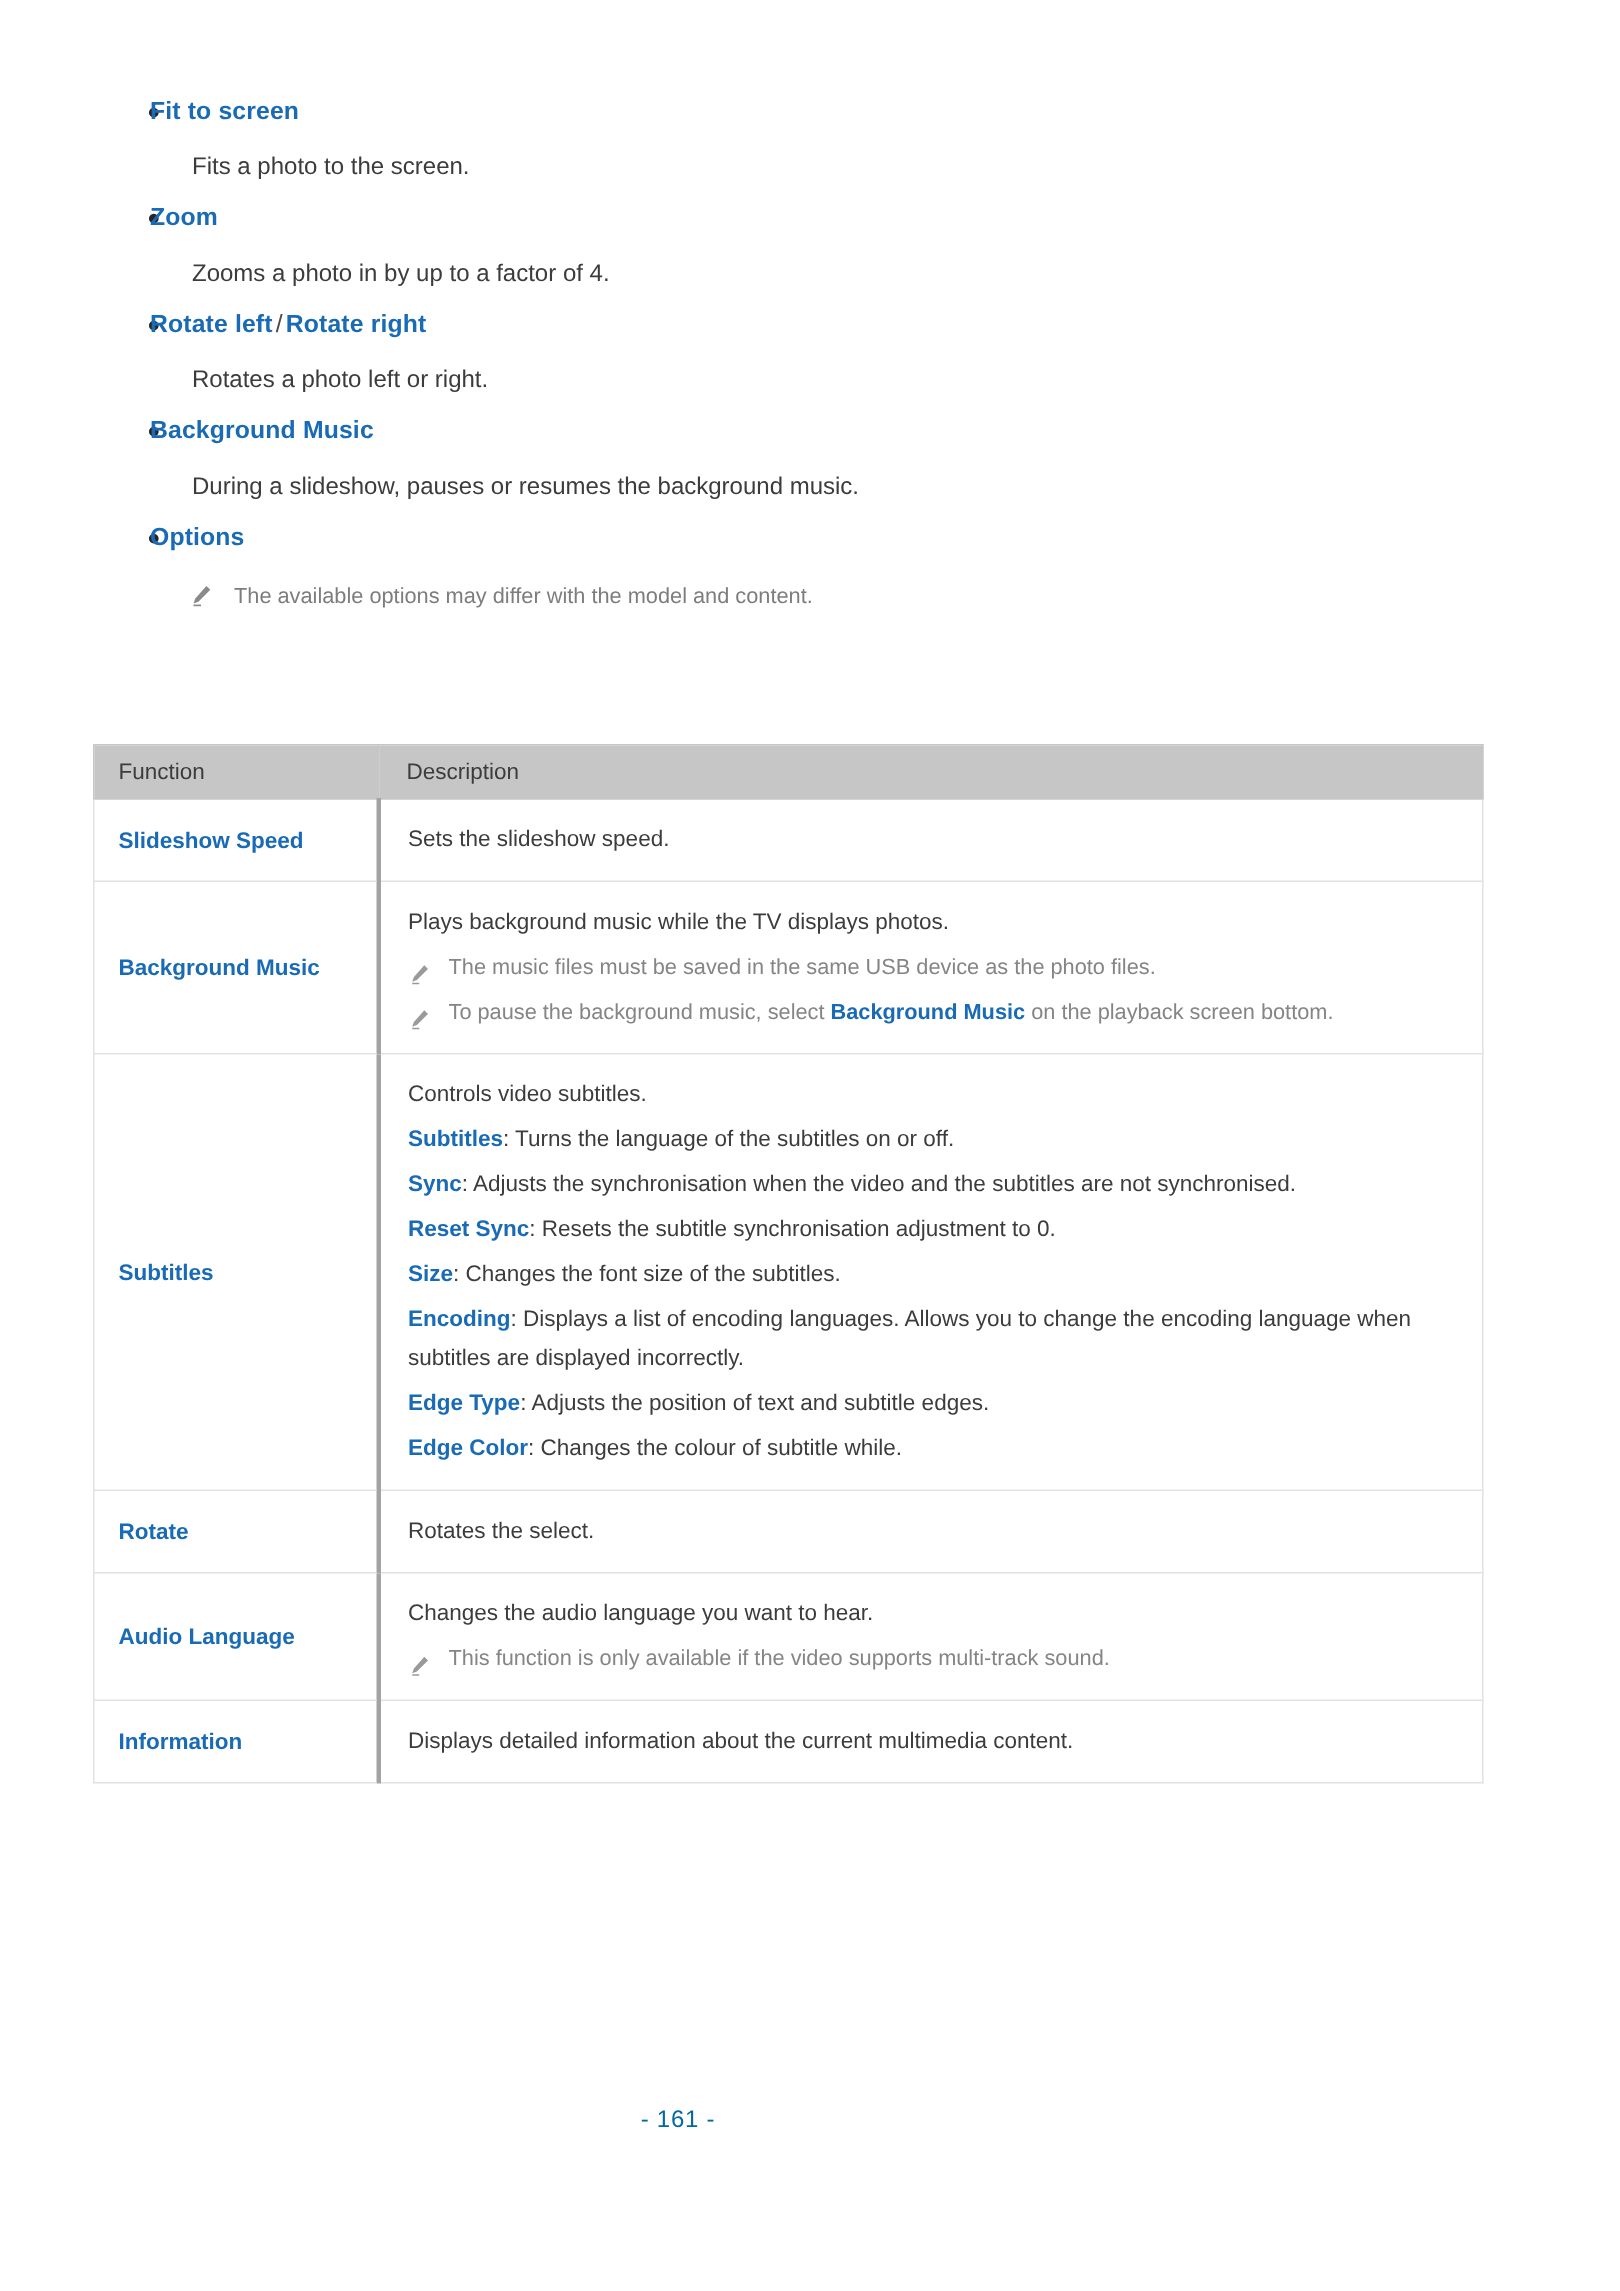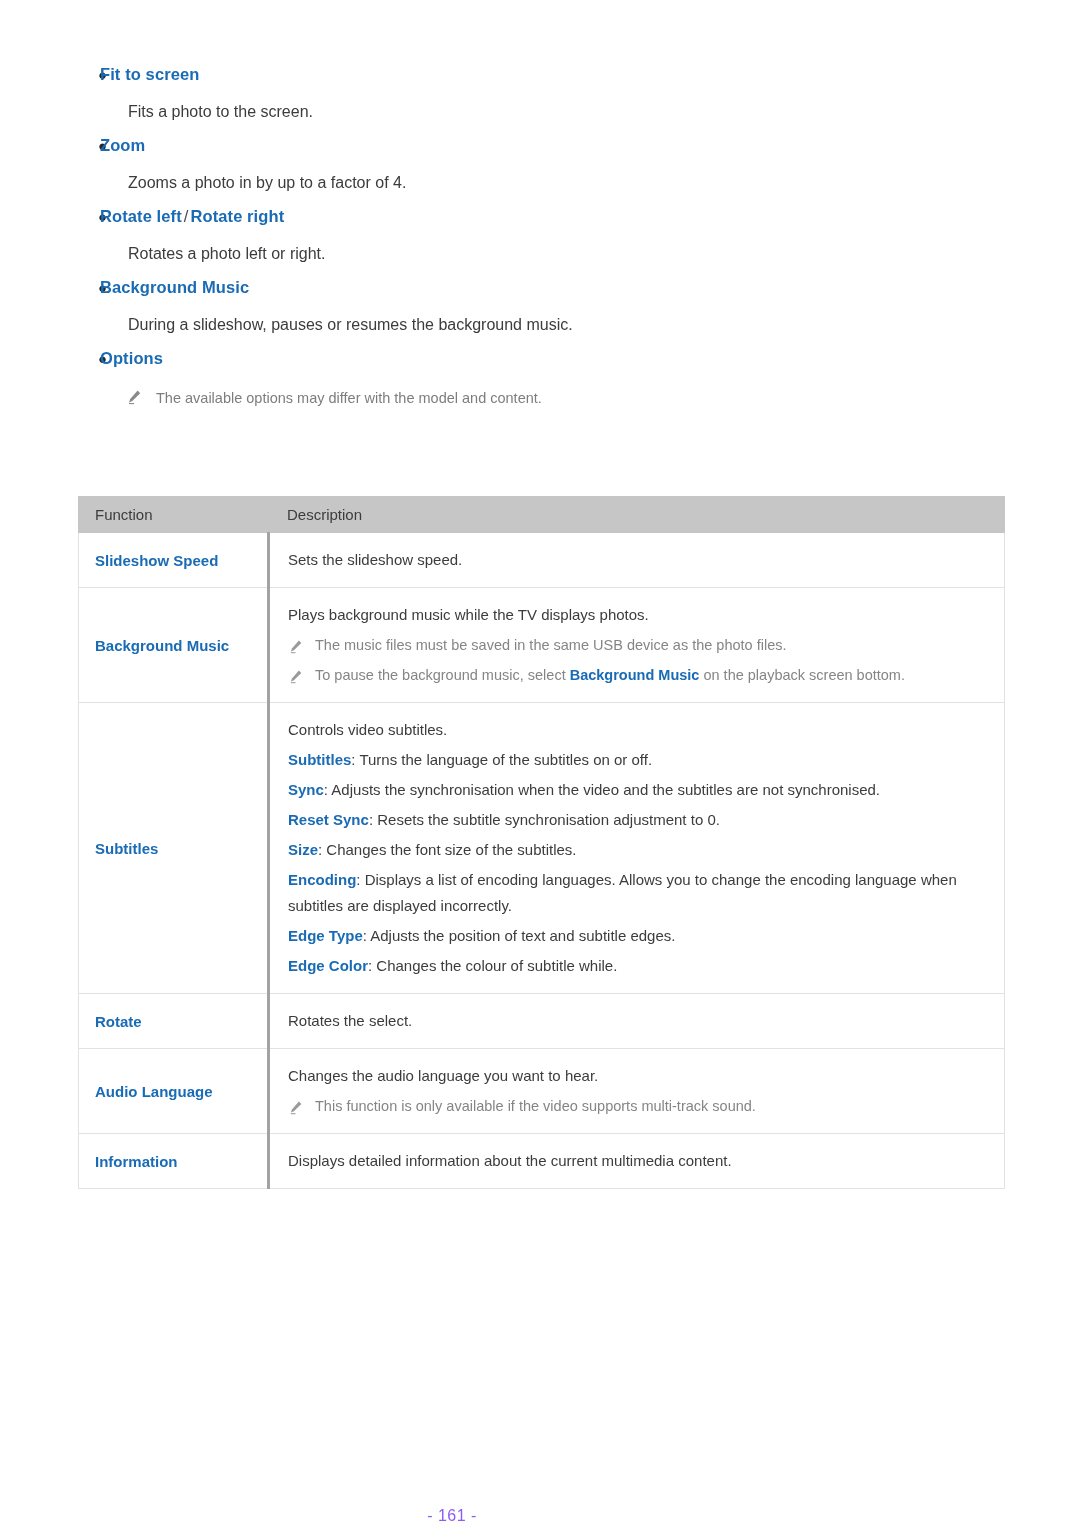--- a/index.html
+++ b/index.html
@@ -76,21 +76,21 @@
     line-height: 22px;
   }
   .note-line .pencil { margin-right: 14px; flex: 0 0 auto; padding-top: 2px;}
   .note-text { padding-top: 0px; text-align: right; }
 
   .pencil svg { display: block; }
 
   
   .tbl {
     position: absolute;
-    left: 78px;
+    left: 62px;
     top: 496px;
     width: 926px;
     border-collapse: collapse;
     table-layout: fixed;
     font-size: 15px;
     border-radius: 31px;
   }
   .tbl col.c1 { width: 190px; }
   .tbl col.c2 { width: 736px; }
 
@@ -122,38 +122,38 @@
   td.desc {
     color: #3c3c3c;
     font-size: 15px;
     line-height: 26px;
     padding: 12px 14px 12px 18px;
   }
   td.desc .line { margin: 0 0 0 0; padding: 2px 0; }
   td.desc .term { color: #1a6bb5; font-weight: 600; }
   td.desc .note {
     display: flex;
-    align-items: center;
+    align-items: flex-end;
     color: #858585;
     font-size: 14.5px;
     line-height: 24px;
     padding: 3px 0;
   }
   td.desc .note .pencil { margin-right: 12px; flex: 0 0 auto; padding-top: 3px; }
   td.desc .note b { color: #1a6bb5; font-weight: 600; }
 
   
   .footer {
     position: absolute;
     left: 0;
-    top: 1507px;
+    top: 1405px;
     width: 904px;
     text-align: center;
     font-size: 16px;
-    color: #8b5cf6;
+    color: #0369a1;
     letter-spacing: 0.5px;
   }
 </style>
 </head>
 <body>
 
 <div class="page">
 
   <div class="bullets">
       <div class="bullet-block">

